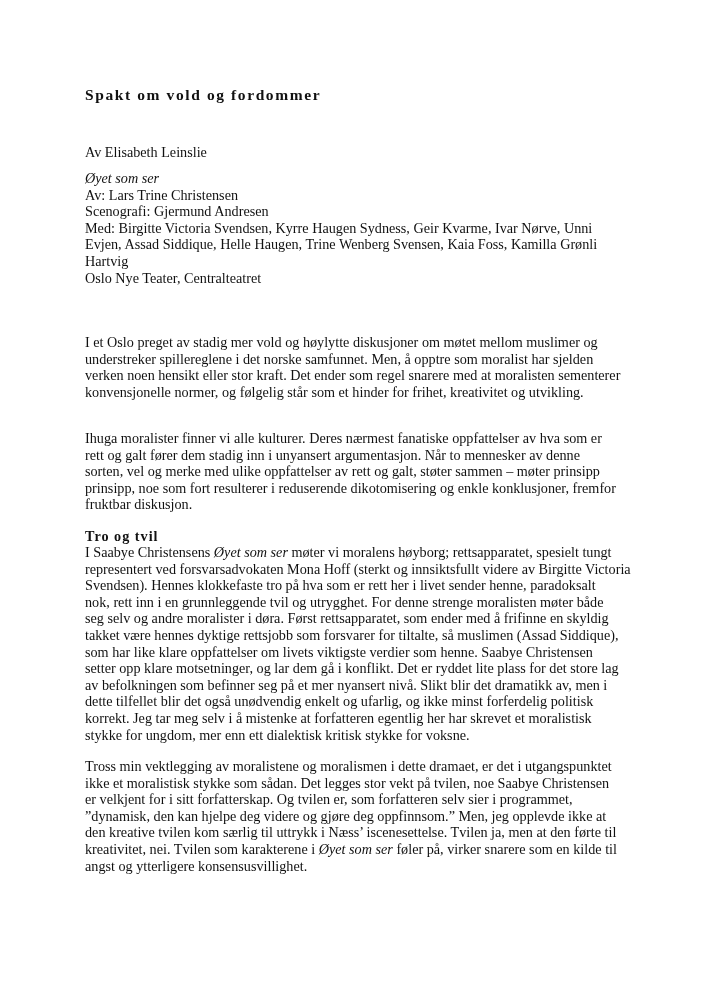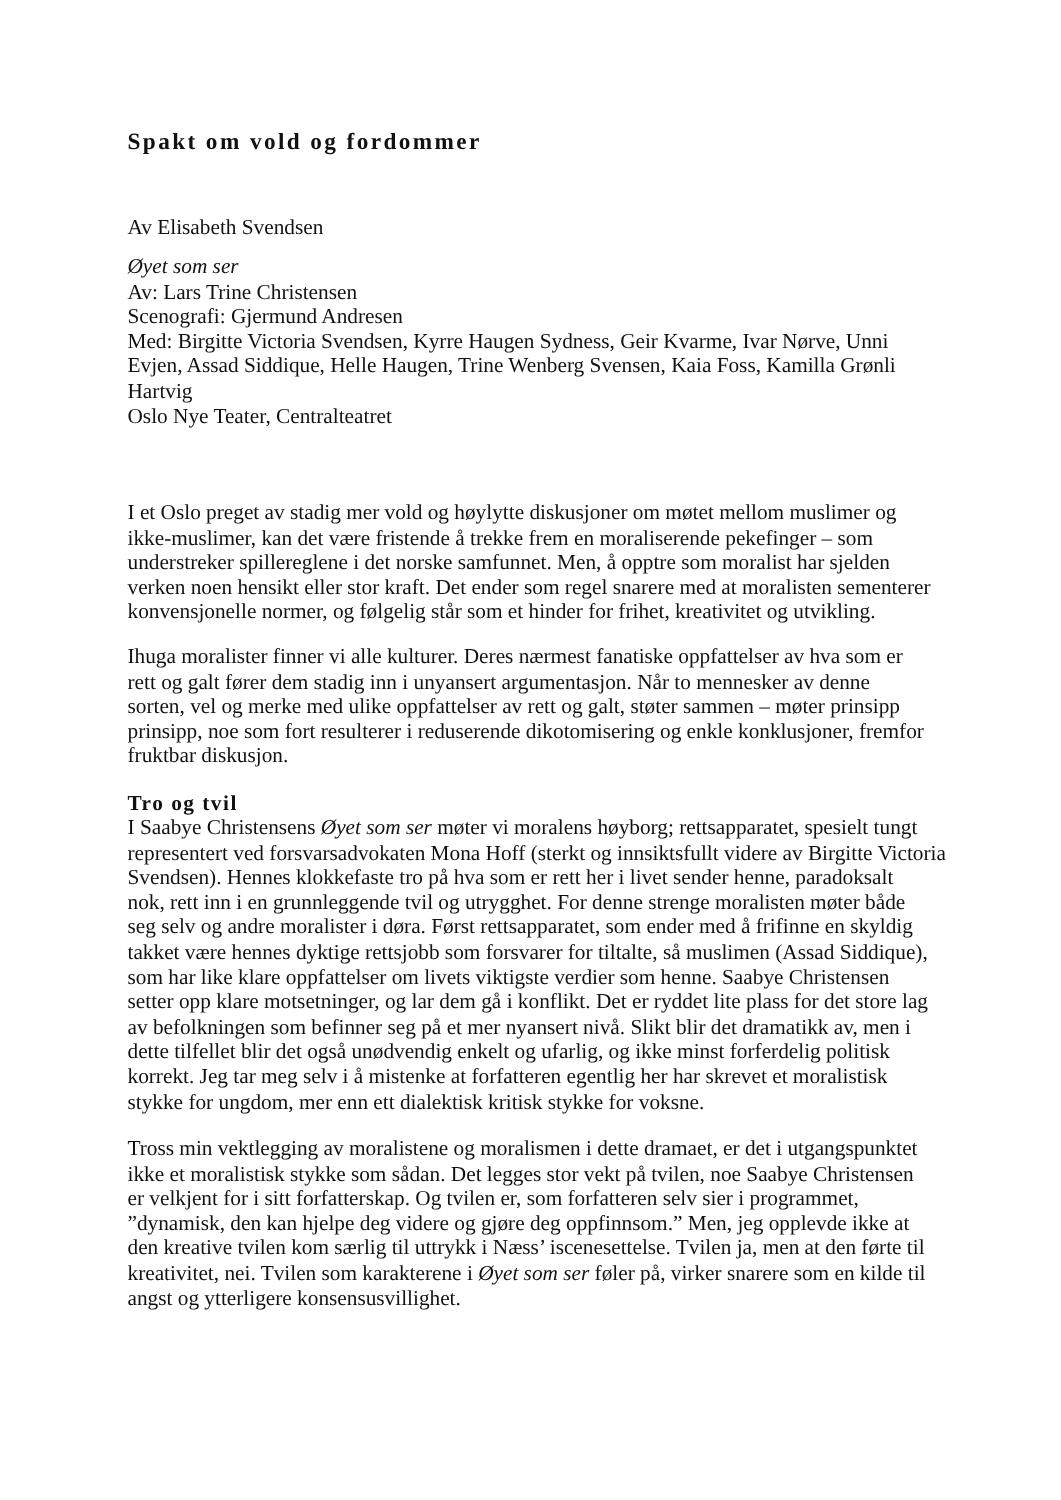--- a/index.html
+++ b/index.html
@@ -27,35 +27,34 @@
     .p3 { top: 544px; }
     .p4 { top: 758px; }
     em { font-style: italic; }
   </style>
 </head>
 <body>
 
 <div class="page">
   <h1 class="title">Spakt om vold og fordommer</h1>
 
-  <div class="byline line">Av Elisabeth Svendsen</div>
+  <div class="byline line">Av Elisabeth Leinslie</div>
 
   <div class="credits">
     <div class="line">Øyet som ser</div>
     <div class="line">Av: Lars Trine Christensen</div>
     <div class="line">Scenografi: Gjermund Andresen</div>
     <div class="line">Med: Birgitte Victoria Svendsen, Kyrre Haugen Sydness, Geir Kvarme, Ivar Nørve, Unni</div>
     <div class="line">Evjen, Assad Siddique, Helle Haugen, Trine Wenberg Svensen, Kaia Foss, Kamilla Grønli</div>
     <div class="line">Hartvig</div>
     <div class="line">Oslo Nye Teater, Centralteatret</div>
   </div>
 
   <div class="p p1">
     <div class="line">I et Oslo preget av stadig mer vold og høylytte diskusjoner om møtet mellom muslimer og</div>
-    <div class="line">ikke-muslimer, kan det være fristende å trekke frem en moraliserende pekefinger – som</div>
     <div class="line">understreker spillereglene i det norske samfunnet. Men, å opptre som moralist har sjelden</div>
     <div class="line">verken noen hensikt eller stor kraft. Det ender som regel snarere med at moralisten sementerer</div>
     <div class="line">konvensjonelle normer, og følgelig står som et hinder for frihet, kreativitet og utvikling.</div>
   </div>
 
   <div class="p p2">
     <div class="line">Ihuga moralister finner vi alle kulturer. Deres nærmest fanatiske oppfattelser av hva som er</div>
     <div class="line">rett og galt fører dem stadig inn i unyansert argumentasjon. Når to mennesker av denne</div>
     <div class="line">sorten, vel og merke med ulike oppfattelser av rett og galt, støter sammen – møter prinsipp</div>
     <div class="line">prinsipp, noe som fort resulterer i reduserende dikotomisering og enkle konklusjoner, fremfor</div>

